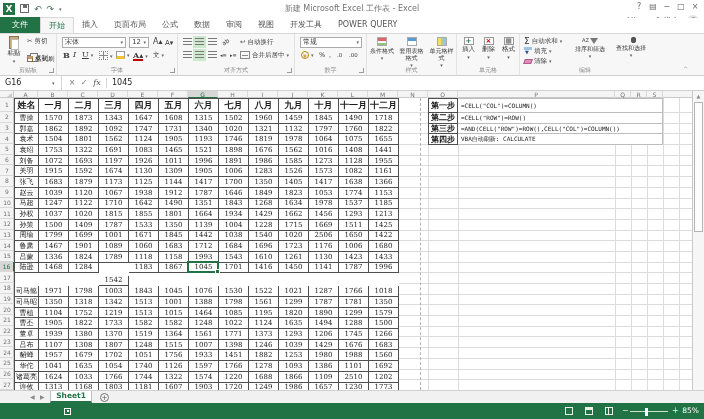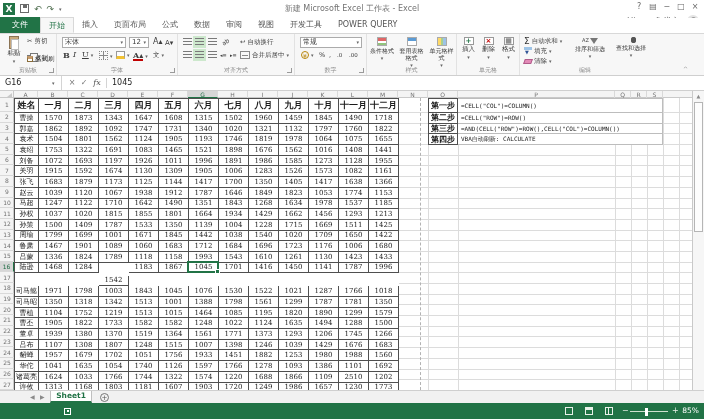--- a/index.html
+++ b/index.html
@@ -699,21 +699,21 @@
         <div class="tc" style="width: 24px; height: 10.69px;">周瑜</div>
         <div class="tc" style="width: 30px; height: 10.69px;">1799</div>
         <div class="tc" style="width: 30px; height: 10.69px;">1699</div>
         <div class="tc" style="width: 30px; height: 10.69px;">1001</div>
         <div class="tc" style="width: 30px; height: 10.69px;">1671</div>
         <div class="tc" style="width: 30px; height: 10.69px;">1845</div>
         <div class="tc" style="width: 30px; height: 10.69px;">1442</div>
         <div class="tc" style="width: 30px; height: 10.69px;">1038</div>
         <div class="tc" style="width: 30px; height: 10.69px;">1540</div>
         <div class="tc" style="width: 30px; height: 10.69px;">1020</div>
-        <div class="tc" style="width: 30px; height: 10.69px;">1709</div>
+        <div class="tc" style="width: 30px; height: 10.69px;">2506</div>
         <div class="tc" style="width: 30px; height: 10.69px;">1650</div>
         <div class="tc" style="width: 30px; height: 10.69px;">1422</div>
       </div>
       <div class="trow">
         <div class="tc" style="width: 24px; height: 10.69px;">鲁肃</div>
         <div class="tc" style="width: 30px; height: 10.69px;">1467</div>
         <div class="tc" style="width: 30px; height: 10.69px;">1901</div>
         <div class="tc" style="width: 30px; height: 10.69px;">1089</div>
         <div class="tc" style="width: 30px; height: 10.69px;">1060</div>
         <div class="tc" style="width: 30px; height: 10.69px;">1683</div>

